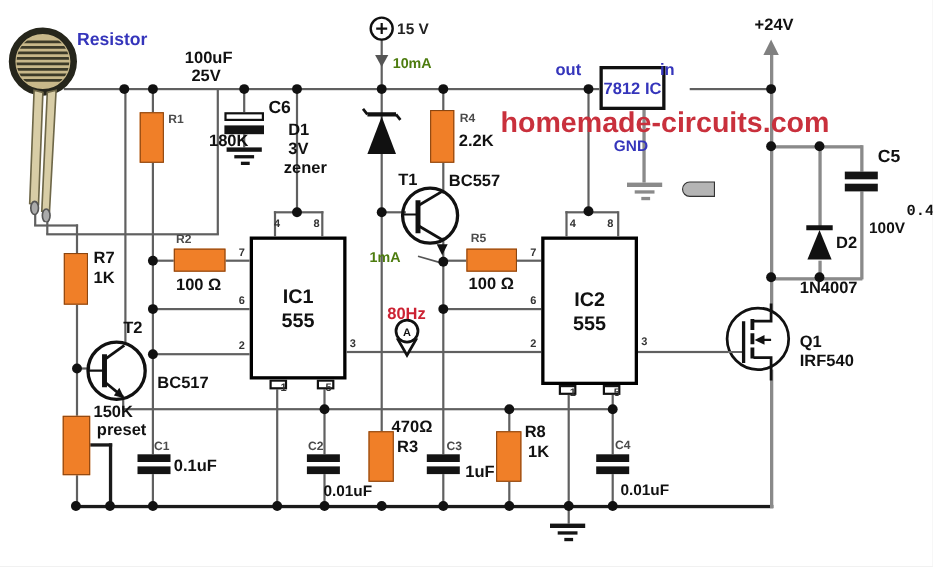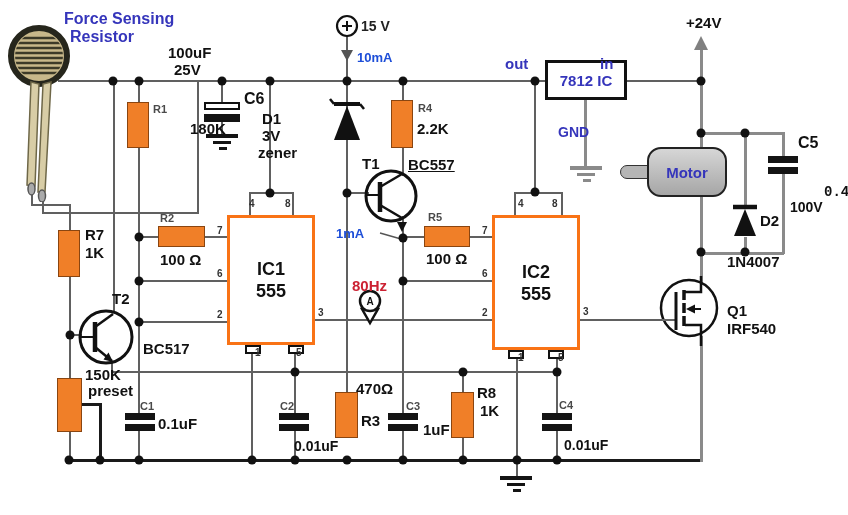--- a/index.html
+++ b/index.html
@@ -6,33 +6,33 @@
   #canvas{position:relative;width:848px;height:515px;background:#ffffff;overflow:hidden;
           font-family:"Liberation Sans",sans-serif;}
   .lbl{position:absolute;white-space:nowrap;color:#111;font-family:"Liberation Sans",sans-serif;}
   .b16{font-weight:bold;font-size:16px;}
   .b15{font-weight:bold;font-size:15px;}
   .b14{font-weight:bold;font-size:14px;}
   .b13{font-weight:bold;font-size:13px;}
   .ref{font-weight:bold;font-size:11px;color:#4a4a4a;}
   .blue{color:#3535bb;}
   .red{color:#cc2233;}
-  .gray{color:#1d4ed8;}
+  .gray{color:#4d7c0f;}
   .wm{font-weight:bold;font-size:26px;color:#c9303c;letter-spacing:0px;}
   .wh{position:absolute;height:2px;background:#606060;}
   .wv{position:absolute;width:2px;background:#606060;}
   .wh3{position:absolute;height:3px;background:#8a8a8a;}
   .wv3{position:absolute;width:3px;background:#8a8a8a;}
   .whk{position:absolute;height:3px;background:#1a1a1a;}
   .wvk{position:absolute;width:3px;background:#1a1a1a;}
   .dot{position:absolute;width:9px;height:9px;background:#111;border-radius:50%;
        transform:translate(-50%,-50%);}
   .resv,.resh{position:absolute;background:#f07f28;border:1px solid #8a4510;box-sizing:border-box;}
   .capb{position:absolute;background:#141414;}
-  .icbox{position:absolute;border:3px solid #f97316;background:#fff;box-sizing:border-box;
+  .icbox{position:absolute;border:3px solid #000000;background:#fff;box-sizing:border-box;
          display:flex;flex-direction:column;align-items:center;justify-content:center;}
   .icbox span{font-weight:bold;font-size:18px;color:#111;line-height:22px;}
   .tab{position:absolute;border:2px solid #111;background:#fff;box-sizing:border-box;}
   .pin{position:absolute;font-weight:bold;font-size:10px;color:#333;font-family:"Liberation Sans",sans-serif;}
   .regbox{position:absolute;border:3px solid #111;background:#fff;box-sizing:border-box;
           display:flex;align-items:center;justify-content:center;}
   .motor{position:absolute;background:linear-gradient(#d6d6d6,#a6a6a6);border:2px solid #222;
          border-radius:14px;display:flex;align-items:center;justify-content:center;box-sizing:border-box;}
   .shaft{position:absolute;background:#b5b5b5;border:1.5px solid #333;border-radius:7px 0 0 7px;box-sizing:border-box;}
   svg{position:absolute;}
@@ -171,28 +171,25 @@
   </div>
   <div class="icbox" style="left:492px;top:215px;width:88px;height:135px;">
     <span>IC2</span>
     <span>555</span>
   </div>
   <div class="tab" style="left:245px;top:345px;width:16px;height:9px;"></div>
   <div class="tab" style="left:288px;top:345px;width:16px;height:9px;"></div>
   <div class="tab" style="left:508px;top:350px;width:16px;height:9px;"></div>
   <div class="tab" style="left:548px;top:350px;width:16px;height:9px;"></div>
 
-  <div class="regbox" style="left:545px;top:60px;width:82px;height:40px;">
+  <div class="regbox" style="left:545px;top:60px;width:60px;height:40px;">
     <span class="b15 blue">7812 IC</span>
   </div>
 
   <div class="shaft" style="left:620px;top:165px;width:30px;height:14px;"></div>
-  <div class="motor" style="left:647px;top:147px;width:80px;height:50px;">
-    <span class="b15 blue">Motor</span>
-  </div>
 
   <svg style="left:4px;top:22px;" width="96" height="180" viewBox="4 22 96 180">
     <defs>
         <clipPath id="fsrclip">
           <circle cx="39" cy="56" r="24"></circle>
         </clipPath>
       </defs>
     <circle cx="39" cy="56" r="28" fill="#c8b88a" stroke="#26261c" stroke-width="6"></circle>
     <g clip-path="url(#fsrclip)" stroke="#3c3a28" stroke-width="2.5">
       <line x1="12" y1="38" x2="66" y2="38"></line>
@@ -305,43 +302,43 @@
   <div class="dot" style="left:347px;top:460px;"></div>
   <div class="dot" style="left:403px;top:460px;"></div>
   <div class="dot" style="left:463px;top:460px;"></div>
   <div class="dot" style="left:517px;top:460px;"></div>
   <div class="dot" style="left:557px;top:460px;"></div>
   <div class="dot" style="left:701px;top:133px;"></div>
   <div class="dot" style="left:745px;top:133px;"></div>
   <div class="dot" style="left:701px;top:252px;"></div>
   <div class="dot" style="left:745px;top:252px;"></div>
 
-  <div class="lbl b16 blue" style="left:64px;top:10px;">Force Sensing</div>
   <div class="lbl b16 blue" style="left:70px;top:28px;">Resistor</div>
 
   <div class="lbl b15" style="left:168px;top:44px;">100uF</div>
   <div class="lbl b15" style="left:174px;top:61px;">25V</div>
   <div class="lbl b16" style="left:244px;top:90px;">C6</div>
 
   <div class="lbl ref" style="left:153px;top:103px;">R1</div>
   <div class="lbl b15" style="left:153px;top:120px;margin-left:37px;">180K</div>
 
   <div class="lbl b14" style="left:361px;top:18px;color:#222;">15 V</div>
   <div class="lbl b13 gray" style="left:357px;top:50px;">10mA</div>
 
   <div class="lbl b15" style="left:262px;top:110px;">D1</div>
   <div class="lbl b15" style="left:262px;top:127px;">3V</div>
   <div class="lbl b15" style="left:258px;top:144px;">zener</div>
 
   <div class="lbl ref" style="left:418px;top:102px;">R4</div>
   <div class="lbl b15" style="left:417px;top:120px;">2.2K</div>
 
   <div class="lbl b15" style="left:362px;top:155px;">T1</div>
-  <div class="lbl b15" style="left:408px;top:156px;text-decoration:underline;">BC557</div>
-
+  <div class="lbl b15" style="left:408px;top:156px;">BC557</div>
+
+  <div class="lbl wm" style="left:455px;top:96px;">homemade-circuits.com</div>
 
   <div class="lbl b15 blue" style="left:505px;top:55px;">out</div>
   <div class="lbl b15 blue" style="left:600px;top:55px;">in</div>
   <div class="lbl b14 blue" style="left:558px;top:124px;text-align:right;">GND</div>
 
   <div class="lbl b15" style="left:686px;top:14px;">+24V</div>
 
   <div class="lbl b16" style="left:798px;top:134px;">C5</div>
   <div class="lbl b14" style="left:824px;top:184px;font-family:Liberation Mono, monospace;">0.47uF</div>
   <div class="lbl b14" style="left:790px;top:199px;">100V</div>
@@ -367,21 +364,21 @@
   <div class="lbl b15" style="left:143px;top:340px;">BC517</div>
 
   <div class="lbl b15" style="left:85px;top:366px;">150K</div>
   <div class="lbl b15" style="left:88px;top:382px;">preset</div>
 
   <div class="lbl ref" style="left:140px;top:400px;">C1</div>
   <div class="lbl b15" style="left:158px;top:415px;">0.1uF</div>
   <div class="lbl ref" style="left:280px;top:400px;">C2</div>
   <div class="lbl b14" style="left:294px;top:438px;">0.01uF</div>
   <div class="lbl b15" style="left:356px;top:380px;">470Ω</div>
-  <div class="lbl b15" style="left:361px;top:412px;">R3</div>
+  <div class="lbl b15" style="left:361px;top:398px;">R3</div>
   <div class="lbl ref" style="left:406px;top:400px;">C3</div>
   <div class="lbl b15" style="left:423px;top:421px;">1uF</div>
   <div class="lbl b15" style="left:477px;top:384px;">R8</div>
   <div class="lbl b15" style="left:480px;top:402px;">1K</div>
   <div class="lbl ref" style="left:559px;top:399px;">C4</div>
   <div class="lbl b14" style="left:564px;top:437px;">0.01uF</div>
 
   <div class="pin" style="left:249px;top:198px;">4</div>
   <div class="pin" style="left:285px;top:198px;">8</div>
   <div class="pin" style="left:217px;top:225px;">7</div>

